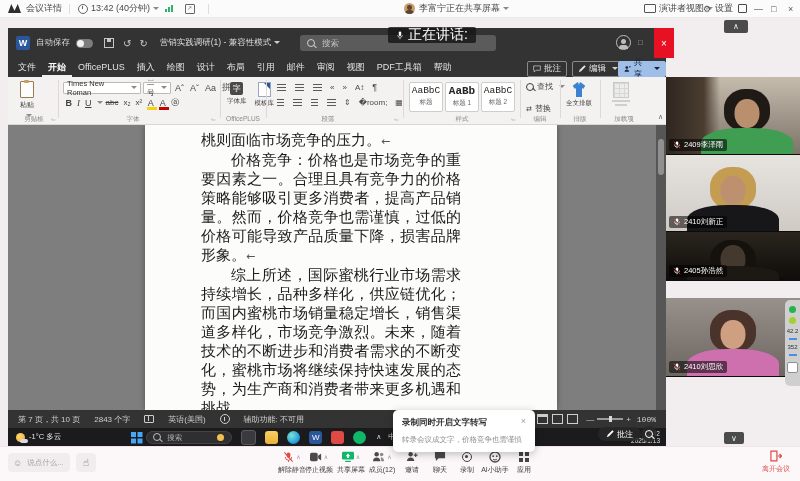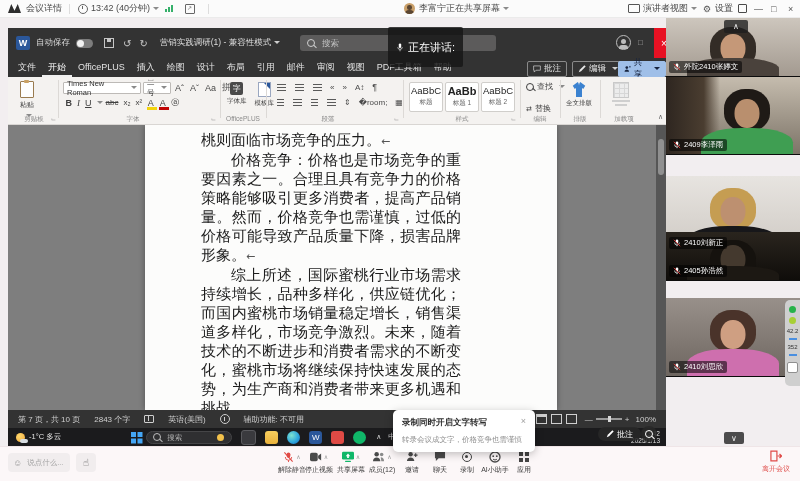--- a/index.html
+++ b/index.html
@@ -24,42 +24,42 @@
   .expIco::after{content:"↗";position:absolute;font-size:6px;left:1px;top:-1px;color:#666;}
   .miniAva{width:11px;height:11px;border-radius:50%;background:#caa06a;position:relative;overflow:hidden;margin-right:4px;flex:none;}
   .miniAva::before{content:"";position:absolute;left:3.2px;top:2px;width:4.6px;height:4.6px;border-radius:50%;background:#5a4632;}
   .miniAva::after{content:"";position:absolute;left:1.4px;top:6.8px;width:8.2px;height:5px;border-radius:4px 4px 0 0;background:#5a4632;}
   .monIco{width:10px;height:7px;border:1px solid #555;border-radius:1px;margin-right:3px;}
   .gear{font-size:9px;color:#555;margin-right:2px;}
   .fsIco{width:7px;height:7px;border:1.2px solid #4a4a4a;border-radius:1px;}
   .winctl{font-size:9px;color:#555;padding:0 6px;}
 
   
-  .toast{left:388px;top:27px;height:16px;background:rgba(22,22,22,.82);border-radius:2px;color:#fff;font-size:11px;display:flex;align-items:center;padding:12px 8px;gap:4px;z-index:9;}
+  .toast{left:388px;top:27px;height:16px;background:rgba(22,22,22,.82);border-radius:2px;color:#fff;font-size:14px;display:flex;align-items:center;padding:0 8px;gap:4px;z-index:9;}
 
   
   .wtitle{left:8px;top:28px;width:658px;height:30px;background:#333333;display:flex;align-items:center;padding:0 0 0 8px;box-sizing:border-box;color:#d8d8d8;font-size:8.5px;}
   .wlogo{width:14px;height:14px;background:#2b579a;border-radius:2px;color:#fff;font-weight:bold;font-size:9px;display:flex;align-items:center;justify-content:center;margin-right:6px;}
   .tog{width:17px;height:9px;border-radius:5px;background:#7d7d7d;position:relative;margin:0 6px;}
   .tog::after{content:"";position:absolute;left:1px;top:1px;width:7px;height:7px;border-radius:50%;background:#f2f2f2;}
   .sv{width:8px;height:8px;border:1px solid #c6c6c6;position:relative;margin:0 5px;}
   .sv::after{content:"";position:absolute;left:1.5px;top:0;width:4px;height:3px;background:#c6c6c6;}
   .qa{color:#c9c9c9;font-size:10px;margin:0 4px;}
   .wsearch{position:absolute;left:292px;top:7px;width:196px;height:16px;background:#5c5b5b;border-radius:3px;display:flex;align-items:center;padding:0 7px;gap:5px;color:#cfcfcf;box-sizing:border-box;}
   .wsearch input{background:transparent;border:none;outline:none;color:#dedede;font-size:8.5px;width:140px;}
   .wsearch input::placeholder{color:#c3c3c3;}
   .wAva{position:absolute;left:608px;top:7px;width:15px;height:15px;border-radius:50%;border:1px solid #bdbdbd;box-sizing:border-box;}
   .wAva::before{content:"";position:absolute;left:4px;top:2.5px;width:5px;height:5px;border-radius:50%;background:#bdbdbd;}
   .wAva::after{content:"";position:absolute;left:2px;top:8.5px;width:9px;height:4px;border-radius:3px 3px 0 0;background:#bdbdbd;}
   .wRestore{position:absolute;left:630px;top:10px;color:#aaa;font-size:8px;}
   .wClose{position:absolute;left:646px;top:0;width:20px;height:30px;background:#e81123;color:#fff;display:flex;align-items:center;justify-content:center;font-size:10px;}
 
   .wtabs{left:8px;top:58px;width:658px;height:19px;background:#333333;display:flex;align-items:center;font-size:9px;color:#e2e2e2;padding-left:4px;box-sizing:border-box;}
   .wtabs .tab{padding:0 6px;line-height:19px;}
-  .wtabs .tab.active{color:#fff;font-weight:normal;box-shadow:inset 0 -2px #f0f0f0;}
+  .wtabs .tab.active{color:#fff;font-weight:bold;box-shadow:inset 0 -2px #f0f0f0;}
   .actpill{height:14px;border:1px solid #8a8a8a;border-radius:2px;display:flex;align-items:center;gap:3px;padding:0 5px;font-size:8.5px;color:#e8e8e8;position:absolute;top:2.5px;}
   .actpill.share{background:#9fbfe8;border-color:#9fbfe8;color:#16233e;}
 
   .ribbon{left:8px;top:77px;width:658px;height:48px;background:#f4f2f0;border-bottom:1px solid #d9d6d3;box-sizing:border-box;font-size:8px;color:#3f3f3f;}
   .gsep{position:absolute;top:3px;width:1px;height:38px;background:#dcd9d6;}
   .glabel{position:absolute;top:38px;font-size:6.5px;color:#8a8a8a;text-align:center;}
   .launch{position:absolute;top:38px;font-size:6px;color:#999;}
   .pasteIco{width:12px;height:15px;background:#fdfdfd;border:1px solid #9a7b4f;border-radius:1px;position:relative;}
   .pasteIco::before{content:"";position:absolute;left:2.5px;top:-2px;width:5px;height:3px;background:#c9a063;border-radius:1px;}
   .fbox{height:12px;background:#fff;border:1px solid #bdbab7;border-radius:1px;display:flex;align-items:center;padding:0 3px;font-size:7.5px;color:#333;box-sizing:border-box;}
@@ -68,21 +68,21 @@
   .hlA{position:relative;margin:0 3px;font-size:9px;}
   .hlA::after{content:"";position:absolute;left:-1px;bottom:-2px;width:10px;height:3px;}
   .hlA.y::after{background:#f3d40e;}
   .hlA.r::after{background:#c00505;}
   .lnIco{display:inline-block;width:9px;height:7px;background:repeating-linear-gradient(to bottom,#5a5a5a 0 1px,transparent 1px 3px);margin:0 2.5px;}
   .lnIco.short{width:7px;}
   .zikuIco{width:13px;height:13px;background:#4a4a4a;border-radius:2px;color:#fff;font-size:8px;display:flex;align-items:center;justify-content:center;}
   .pageIco{width:11px;height:13px;background:#fff;border:1px solid #9aa7c0;position:relative;}
   .pageIco::after{content:"";position:absolute;right:0;top:0;border:3px solid #2b579a;border-left-color:transparent;border-bottom-color:transparent;}
   .stycard{position:absolute;top:5px;width:34px;height:30px;background:#fff;border:1px solid #d0cecb;border-radius:2px;text-align:center;box-sizing:border-box;padding-top:2px;}
-  .stycard .samp{font-family:Liberation Sans, sans-serif;font-size:9.5px;color:#222;display:block;}
+  .stycard .samp{font-family:Liberation Mono, monospace;font-size:9.5px;color:#222;display:block;}
   .stycard .nm{font-size:6.5px;color:#666;display:block;margin-top:2px;}
   .editrow{display:flex;align-items:center;gap:3px;font-size:8px;color:#3f3f3f;height:11px;}
   .shirtIco{display:block;}
   .addinIco{width:16px;height:16px;border:1px solid #c9c9c9;background:#ececec;box-sizing:border-box;
     background-image:linear-gradient(#d7d7d7 1px,transparent 1px),linear-gradient(90deg,#d7d7d7 1px,transparent 1px);background-size:5px 5px;}
   .grayln{width:18px;height:2px;background:#cfcfcf;margin:2px auto 0;}
 
   .docarea{left:8px;top:125px;width:658px;height:285px;background:#7e7e7e;overflow:hidden;}
   .docpage{position:absolute;left:137px;top:0;width:412px;height:285px;background:#fcfcfb;box-shadow:0 0 6px rgba(0,0,0,.35);}
   .doctext{position:absolute;left:56px;right:96px;top:6px;font-family:"Liberation Serif","DejaVu Serif",serif;font-size:15px;line-height:19px;color:#1c1c1c;text-align:justify;}
@@ -128,21 +128,21 @@
   .zoomBtn{left:641px;top:426px;width:16px;height:16px;background:rgba(40,40,40,.88);border-radius:50%;color:#fff;display:flex;align-items:center;justify-content:center;z-index:13;}
 
   
   .vtile{position:absolute;left:666px;width:134px;overflow:hidden;background:linear-gradient(180deg,var(--bg1),var(--bg2));border-bottom:1px solid #0c0c0c;box-sizing:border-box;}
   .vtile .hair{position:absolute;left:calc(50% + var(--dx,0px));transform:translateX(-50%);width:46px;height:42px;top:16%;border-radius:46% 46% 42% 42%;background:var(--hair);}
   .vtile .face{position:absolute;left:calc(50% + var(--dx,0px));transform:translateX(-50%);width:25px;height:29px;top:28%;border-radius:48%;background:var(--skin);}
   .vtile .bod{position:absolute;left:calc(50% + var(--dx,0px));transform:translateX(-50%);width:92px;height:42%;bottom:-6px;border-radius:44% 44% 0 0;background:var(--shirt);}
   .t1{--bg1:#cdc6bd;--bg2:#a39a90;--hair:#332c26;--skin:#c59878;--shirt:#4a423c;top:18px;height:59px;}
   .t2{--bg1:#c5bcae;--bg2:#7d7468;--hair:#1f1a16;--skin:#b98f6e;--shirt:#3f9e52;--dx:14px;top:77px;height:78px;}
   .t2::before{content:"";position:absolute;left:0;top:0;bottom:0;width:40%;background:linear-gradient(90deg,#2e2620,#4a3d30 70%,rgba(74,61,48,0));}
-  .t3{--bg1:#e7e4e0;--bg2:#cfcac4;--hair:#c59d52;--skin:#bd9070;--shirt:#17171a;top:155px;height:77px;margin-top:21px;}
+  .t3{--bg1:#e7e4e0;--bg2:#cfcac4;--hair:#c59d52;--skin:#bd9070;--shirt:#17171a;top:155px;height:77px;}
   .t4{--bg1:#2a251e;--bg2:#0f0d0a;--hair:#15120e;--skin:#6b5948;--shirt:#1c1813;top:232px;height:49px;}
   .t5{--bg1:#98908a;--bg2:#6e6660;--hair:#4a332a;--skin:#cf9f82;--shirt:#ce6fae;top:298px;height:79px;}
   .t6{--bg1:#e2dfda;--bg2:#b9b5ae;--hair:#23201c;--skin:#c79a7c;--shirt:#191713;--dx:6px;top:377px;height:69px;}
   .vlabel{position:absolute;left:3px;bottom:3px;background:rgba(0,0,0,.55);border-radius:2px;color:#fff;font-size:7.5px;display:flex;align-items:center;gap:3px;padding:1px 4px;z-index:2;}
   .collapseBtn{left:724px;top:20px;width:24px;height:13px;background:rgba(30,30,30,.78);color:#eee;font-size:8px;border-radius:2px;display:flex;align-items:center;justify-content:center;z-index:6;}
   .expandBtn{left:724px;top:432px;width:20px;height:12px;background:rgba(30,30,30,.78);color:#eee;font-size:8px;border-radius:2px;display:flex;align-items:center;justify-content:center;z-index:6;}
 
   
   .statsw{left:785px;top:300px;width:15px;height:86px;background:#cfcfcf;border-radius:5px 0 0 5px;z-index:8;display:flex;flex-direction:column;align-items:center;padding-top:6px;gap:4px;box-sizing:border-box;}
   .sdot{width:7px;height:7px;border-radius:50%;}
@@ -183,21 +183,21 @@
         <i style="height:5px"></i>
         <i style="height:7px"></i>
       </span>
     <span class="expIco"></span>
     <span class="vline"></span>
     <span class="flex" style="position:absolute;left:404px;">
       <span class="miniAva"></span>
       <span>李富宁正在共享屏幕</span>
       <span class="dArr"></span>
     </span>
-    <span class="flex" style="position:absolute;left:628px;justify-content:space-between;">
+    <span class="flex" style="position:absolute;left:644px;justify-content:space-between;">
       <span class="monIco"></span>
       <span>演讲者视图</span>
       <span class="dArr"></span>
     </span>
     <span class="flex" style="position:absolute;left:703px;gap:2px;">
       <span class="gear">⚙</span>
       <span>设置</span>
     </span>
     <span class="fsIco" style="position:absolute;left:738px;"></span>
     <span class="winctl" style="position:absolute;left:748px;">—</span>
@@ -420,21 +420,21 @@
     <span>英语(美国)</span>
     <span class="accIco"></span>
     <span>辅助功能: 不可用</span>
     <span style="margin-left:auto;display:flex;align-items:center;">
       <span class="viewIco f1"></span>
       <span class="viewIco"></span>
       <span class="viewIco"></span>
       <span style="margin-left:8px;">—</span>
       <span class="ztrack"></span>
       <span>+</span>
-      <span style="margin-left:6px;">100%</span>
+      <span style="margin-left:6px;font-family:Liberation Mono, monospace;">100%</span>
     </span>
   </div>
 
   <div class="abs taskbar">
     <span class="wxIco"></span>
     <span>-1°C 多云</span>
     <span class="winIco" style="margin-left:70px;"></span>
     <span class="tsearch">
       <span class="lens"></span>
       <input placeholder="搜索" style="">
@@ -470,34 +470,20 @@
   <div class="abs annPill">
     <svg width="8" height="8" viewBox="0 0 10 10">
         <path d="M1 9l1.2-3L8 .4 9.6 2 3.8 7.8z" fill="#fff"></path>
       </svg>
     <span>批注</span>
   </div>
   <div class="abs zoomBtn">
       <span class="lens"></span>
     </div>
 
-  <div class="vtile t1">
-    <span class="hair"></span>
-      <span class="face"></span>
-      <span class="bod"></span>
-    <span class="vlabel">
-      <svg width="8" height="8" viewBox="0 0 10 10">
-          <rect x="3.4" y="0.5" width="3.2" height="5" rx="1.6" fill="#fff"></rect>
-          <path d="M2 4.5a3 3 0 0 0 6 0" stroke="#fff" stroke-width=".9" fill="none"></path>
-          <line x1="5" y1="7.5" x2="5" y2="9" stroke="#fff" stroke-width=".9"></line>
-          <line x1="1" y1="1" x2="9" y2="9" stroke="#e23b3b" stroke-width="1.1"></line>
-        </svg>
-      <span>外院2410张婷文</span>
-    </span>
-  </div>
   <div class="vtile t2">
     <span class="hair"></span>
       <span class="face"></span>
       <span class="bod"></span>
     <span class="vlabel">
       <svg width="8" height="8" viewBox="0 0 10 10">
           <rect x="3.4" y="0.5" width="3.2" height="5" rx="1.6" fill="#fff"></rect>
           <path d="M2 4.5a3 3 0 0 0 6 0" stroke="#fff" stroke-width=".9" fill="none"></path>
           <line x1="5" y1="7.5" x2="5" y2="9" stroke="#fff" stroke-width=".9"></line>
           <line x1="1" y1="1" x2="9" y2="9" stroke="#e23b3b" stroke-width="1.1"></line>

